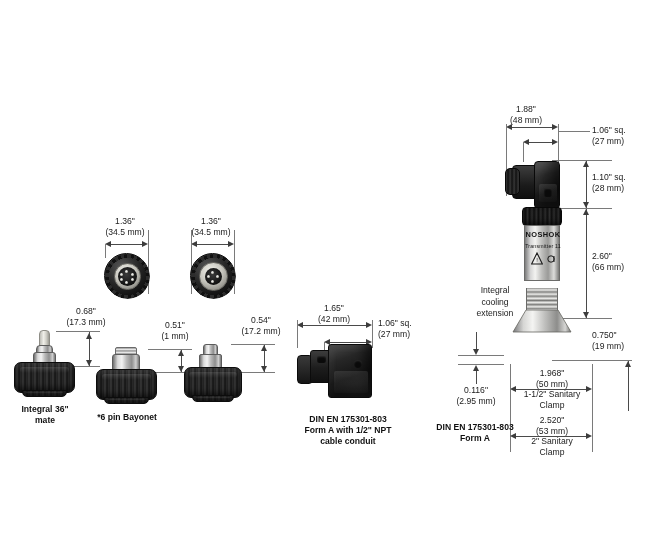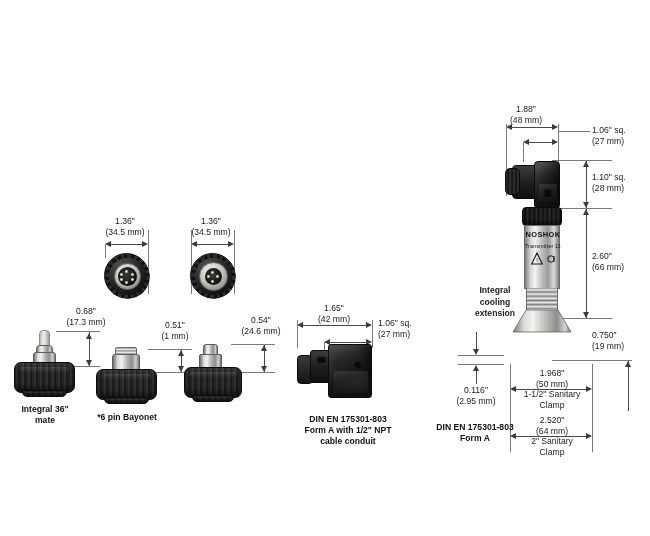--- a/index.html
+++ b/index.html
@@ -257,21 +257,21 @@
   <div class="metal" style="left:112px; top:354px; width:28px; height:18px; border-radius:3px;"></div>
   <div class="knurl" style="left:96px; top:369px; width:61px; height:31px;"></div>
   <div class="knurl" style="left:104px; top:397px; width:45px; height:7px; border-radius:0 0 5px 5px;"></div>
   <div class="cap" style="left:86px; top:412px; width:82px;">
     <div>*6 pin Bayonet</div>
   </div>
 
 
   <div class="dim" style="left:231px; top:315px; width:60px;">
     <div>0.54"</div>
-    <div>(24.6 mm)</div>
+    <div>(17.2 mm)</div>
   </div>
   <div class="exth" style="left:231px; top:344px; width:44px;"></div>
   <div class="exth" style="left:231px; top:372px; width:44px;"></div>
   <div class="vline" style="left:264px; top:345px; height:27px;"></div>
   <div class="arrU" style="left:261px; top:345px;"></div>
   <div class="arrD" style="left:261px; top:366px;"></div>
 
   <div class="metal" style="left:203px; top:344px; width:15px; height:12px; border-radius:3px 3px 1px 1px;"></div>
   <div class="metal" style="left:199px; top:354px; width:23px; height:16px; border-radius:2px;"></div>
   <div class="knurl" style="left:184px; top:367px; width:58px; height:31px;"></div>
@@ -376,29 +376,29 @@
     <div>Clamp</div>
   </div>
   <div class="hline" style="left:515px; top:389px; width:74px;"></div>
   <div class="arrL" style="left:510px; top:386px;"></div>
   <div class="arrR" style="left:586px; top:386px;"></div>
   <div class="ext" style="left:510px; top:364px; height:88px;"></div>
   <div class="ext" style="left:592px; top:364px; height:88px;"></div>
 
   <div class="dim" style="left:518px; top:415px; width:68px;">
     <div>2.520"</div>
-    <div>(64 mm)</div>
+    <div>(53 mm)</div>
     <div>2" Sanitary</div>
     <div>Clamp</div>
   </div>
   <div class="hline" style="left:515px; top:436px; width:74px;"></div>
   <div class="arrL" style="left:510px; top:433px;"></div>
   <div class="arrR" style="left:586px; top:433px;"></div>
 
-  <div class="callout" style="left:465px; top:285px; width:60px;font-weight:bold;">
+  <div class="callout" style="left:465px; top:285px; width:60px;">
     <div>Integral</div>
     <div>cooling</div>
     <div>extension</div>
   </div>
   <div class="exth" style="left:527px; top:301px; width:28px;"></div>
   <div class="arrD" style="left:552px; top:299px; transform:rotate(-25deg);"></div>
 
   <div class="cap" style="left:425px; top:422px; width:100px;">
     <div>DIN EN 175301-803</div>
     <div>Form A</div>
@@ -406,21 +406,21 @@
 
   <div class="tx-din-neck" style="left:512px; top:165px; width:26px; height:34px;"></div>
   <div class="tx-gland" style="left:505px; top:168px; width:15px; height:27px;"></div>
   <div class="tx-din-body" style="left:534px; top:161px; width:26px; height:48px;">
     <div class="din-plate" style="left:4px; top:22px; width:18px; height:18px;"></div>
     <div class="din-hole" style="left:9px; top:26px; width:8px; height:9px;"></div>
   </div>
 
   <div class="tx-collar" style="left:522px; top:207px; width:40px; height:19px; border-radius:4px;"></div>
 
-  <div class="tx-barrel" style="left:524px; top:225px; width:36px; height:64px;">
+  <div class="tx-barrel" style="left:524px; top:225px; width:36px; height:56px;">
     <div class="tx-label tx-brand" style="left:0; top:4px; width:36px;">NOSHOK</div>
     <div class="tx-label tx-sub" style="left:0; top:17px; width:36px;">Transmitter 11</div>
     <svg style="position:absolute; left:6px; top:26px;" width="12" height="13" viewBox="0 0 12 13">
       <polygon points="6,1 11.4,12 0.6,12" fill="none" stroke="#1a1a1a" stroke-width="1.1"></polygon>
       <text x="6" y="10" font-size="6" text-anchor="middle" fill="#1a1a1a" font-family="Liberation Sans, sans-serif">!</text>
     </svg>
     <svg style="position:absolute; left:22px; top:27px;" width="11" height="12" viewBox="0 0 11 12">
       <circle cx="4" cy="6" r="3.2" fill="none" stroke="#1a1a1a" stroke-width="1"></circle>
       <path d="M7 3 L7 9" stroke="#1a1a1a" stroke-width="1"></path>
     </svg>

